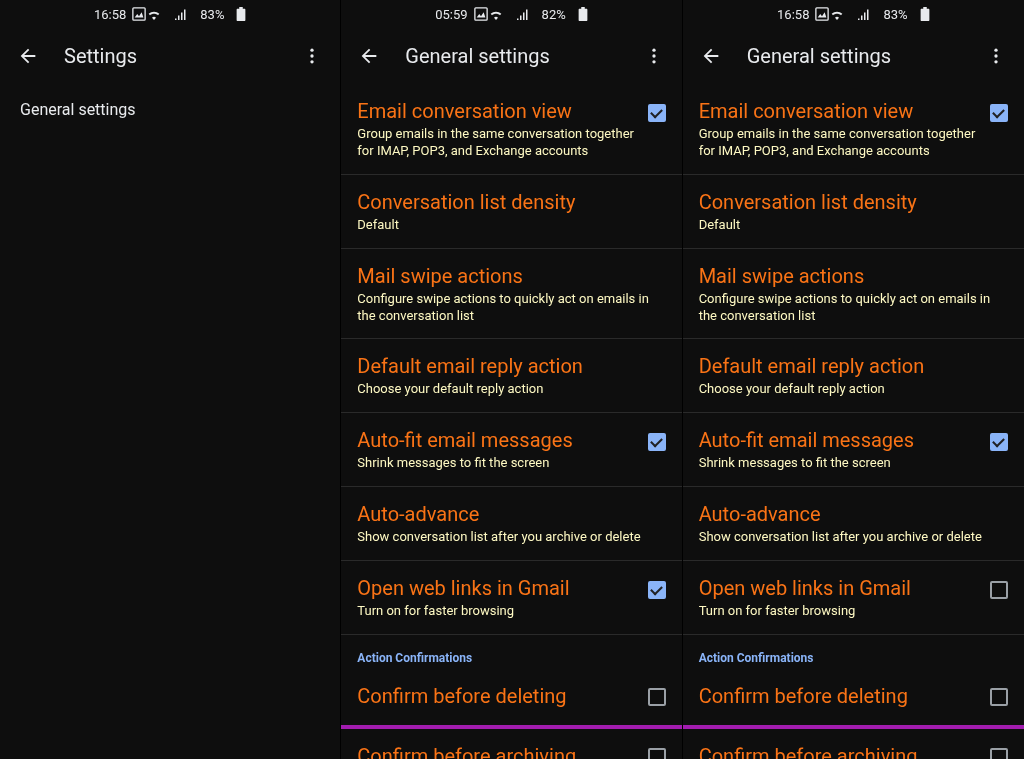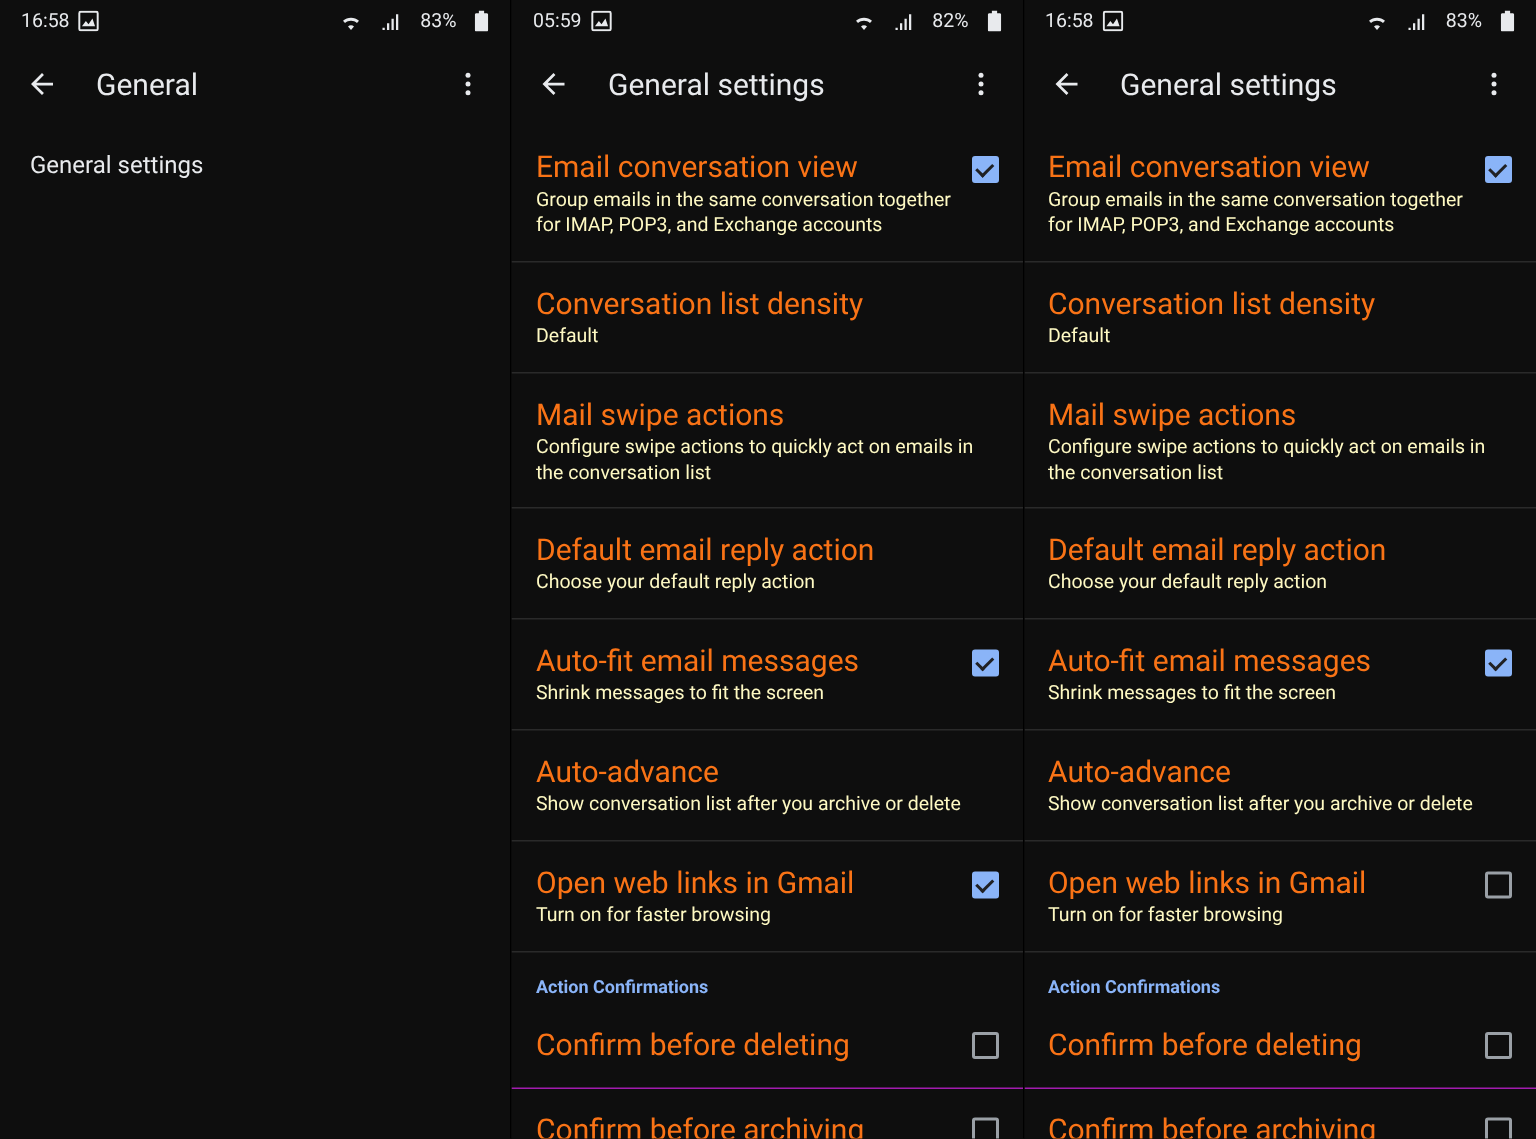--- a/index.html
+++ b/index.html
@@ -1,38 +1,38 @@
 <!DOCTYPE html>
 <html><head>
   <meta charset="utf-8">
   <style>
     * { margin: 0; padding: 0; box-sizing: border-box; font-family: Roboto, Arial, sans-serif; }
     body { background: #0e0e0e; color: #e8eaed; width: 1024px; height: 759px; display: flex; overflow: hidden; }
     .screen { width: 341.33px; height: 759px; background: #0e0e0e; border-right: 1px solid #000; position: relative; }
     .screen:last-child { border-right: none; }
-    .status-bar { height: 28px; display: flex; justify-content: space-between; align-items: center; padding: 0 14px; font-size: 13px; color: #e8eaed; }
+    .status-bar { height: 28px; display: flex; justify-content: center; align-items: center; padding: 0 14px; font-size: 13px; color: #e8eaed; }
     .status-left { display: flex; align-items: center; gap: 6px; }
     .status-right { display: flex; align-items: center; gap: 12px; }
     .status-icon { display: inline-flex; }
     .app-bar { height: 56px; display: flex; align-items: center; padding: 0 16px; }
     .app-bar-icon { width: 24px; height: 24px; display: flex; align-items: center; justify-content: center; color: #e8eaed; cursor: pointer; }
     .app-bar-title { font-size: 20px; margin-left: 24px; flex: 1; color: #e8eaed; }
     .more-icon { margin-left: auto; }
     .content { overflow-y: auto; }
     .list-item-simple { padding: 16px 20px 16px 20px; font-size: 16px; color: #e8eaed; cursor: pointer; }
     .list-item-simple + .list-item-simple { margin-top: 70px; }
     .setting-item { display: flex; align-items: flex-start; padding: 14px 16px; border-bottom: 1px solid #2a2a2a; min-height: 60px; }
     .setting-text { flex: 1; padding-right: 8px; }
     .setting-title { font-size: 20px; color: #f97316; line-height: 1.3; margin-bottom: 2px; }
     .setting-subtitle { font-size: 13px; color: #fef9c3; line-height: 1.3; }
     .checkbox { width: 18px; height: 18px; border: 2px solid #9aa0a6; border-radius: 2px; margin-top: 6px; display: flex; align-items: center; justify-content: center; cursor: pointer; flex-shrink: 0; }
     .checkbox.checked { background: #8ab4f8; border-color: #8ab4f8; }
     .checkbox.checked::after { content: ""; width: 5px; height: 9px; border: solid #202124; border-width: 0 2.5px 2.5px 0; transform: rotate(45deg) translate(-1px, -1px); }
     .section-header { font-size: 12px; color: #8ab4f8; font-weight: 700; padding: 16px 16px 4px 16px; }
-    .confirm-item { display: flex; align-items: center; padding: 14px 16px; border-bottom: 1px solid #a21caf; }
+    .confirm-item { display: flex; align-items: center; padding: 14px 16px; border-bottom: 4px solid #a21caf; }
     .confirm-item .setting-title { flex: 1; }
     .confirm-item .checkbox { margin-top: 0; }
   </style>
 </head>
 <body>
 
 <div class="screen">
     <div class="status-bar">
       <div class="status-left">
         <span>16:58</span>
@@ -61,21 +61,21 @@
           </svg>
         </span>
       </div>
     </div>
     <div class="app-bar">
       <div class="app-bar-icon">
         <svg width="22" height="22" viewBox="0 0 24 24">
           <path fill="#e8eaed" d="M20 11H7.8l5.6-5.6L12 4l-8 8 8 8 1.4-1.4L7.8 13H20z"></path>
         </svg>
       </div>
-      <div class="app-bar-title">General</div>
+      <div class="app-bar-title">Settings</div>
       <div class="app-bar-icon more-icon">
         <svg width="20" height="20" viewBox="0 0 24 24">
           <circle cx="12" cy="5" r="2" fill="#e8eaed"></circle>
           <circle cx="12" cy="12" r="2" fill="#e8eaed"></circle>
           <circle cx="12" cy="19" r="2" fill="#e8eaed"></circle>
         </svg>
       </div>
     </div>
     <div class="content">
       <div class="list-item-simple">General settings</div>

